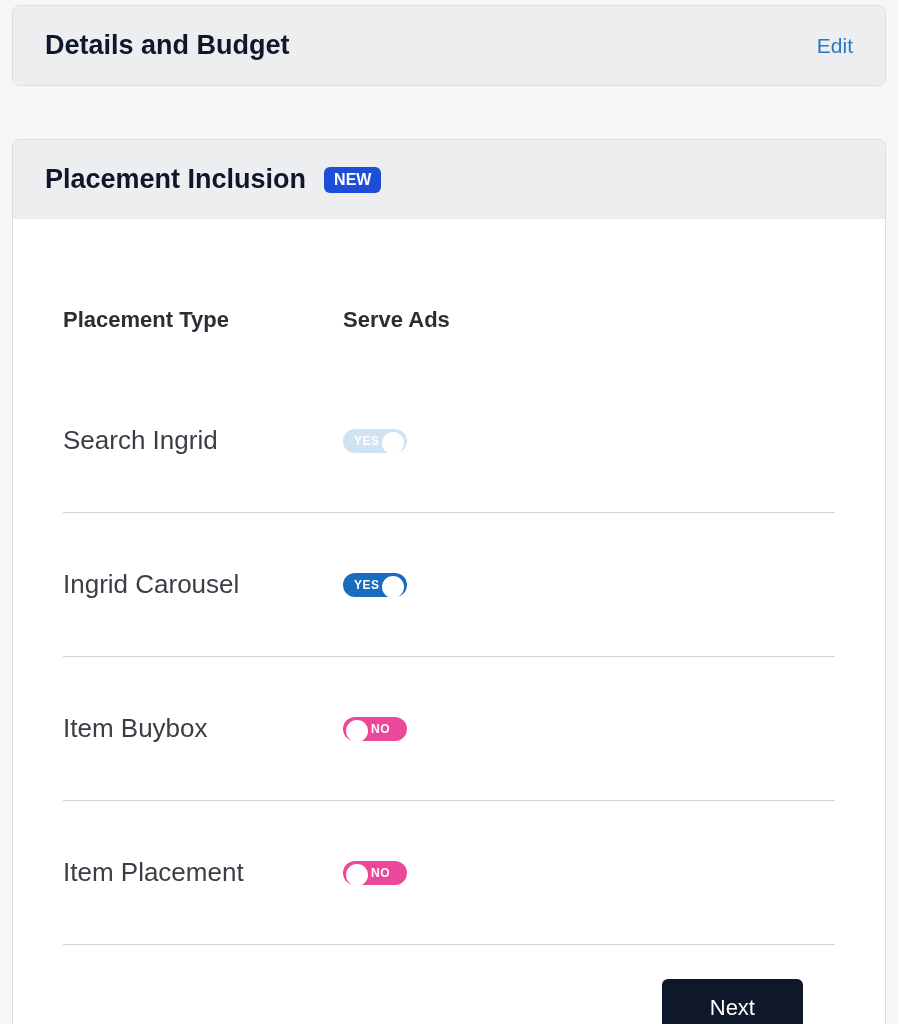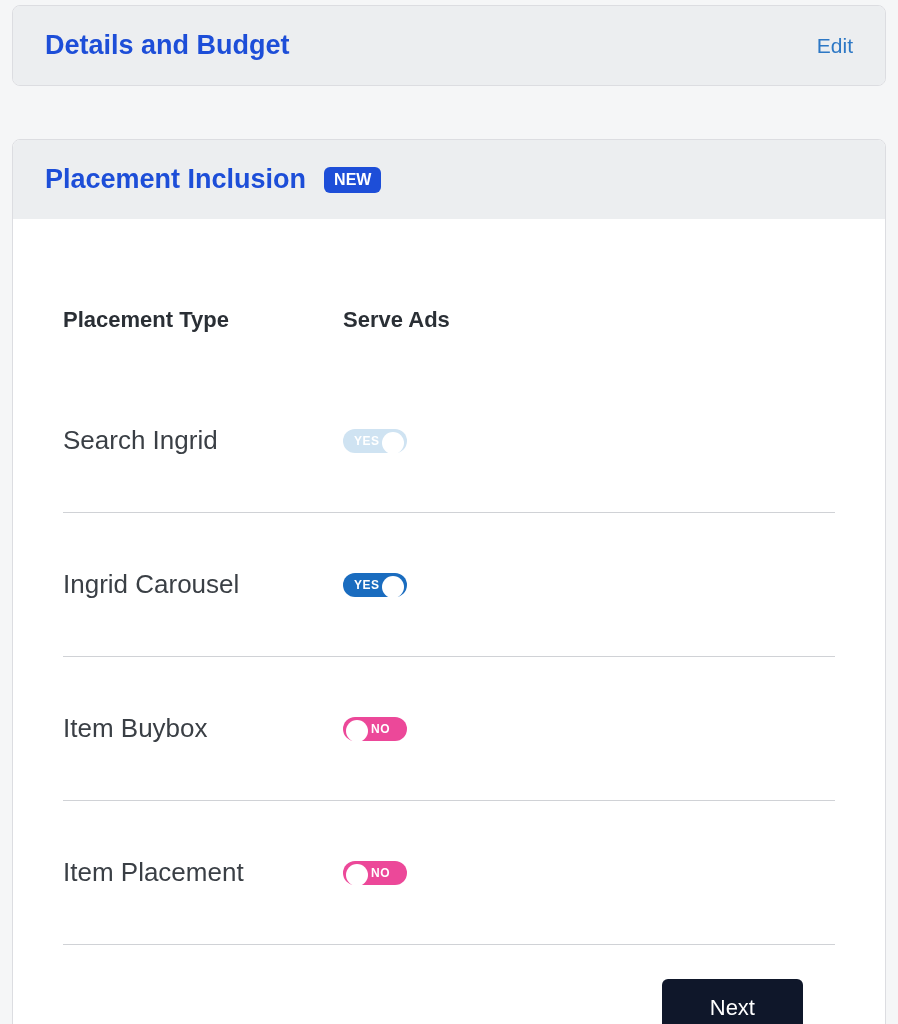--- a/index.html
+++ b/index.html
@@ -19,21 +19,21 @@
     .card-header {
       background: #eceef0;
       padding: 24px 32px;
       display: flex;
       align-items: center;
       justify-content: space-between;
     }
     .card-title {
       font-size: 27px;
       font-weight: 700;
-      color: #1d4ed8;
+      color: #0f172a;
     }
     .edit-link {
       color: #2d78c5;
       font-size: 21px;
       cursor: pointer;
     }
     .badge-new {
       background: #1d4ed8;
       color: #fff;
       font-size: 16px;

